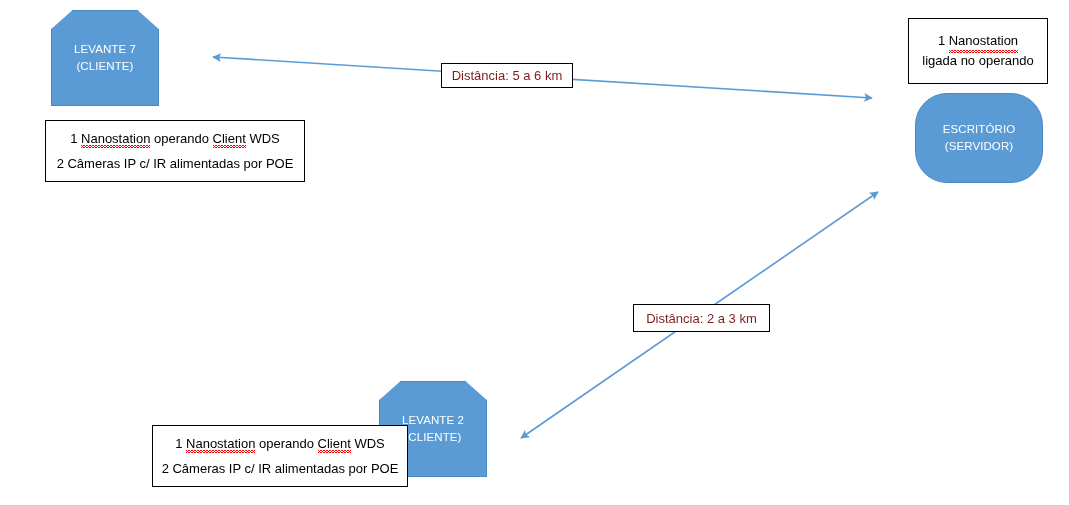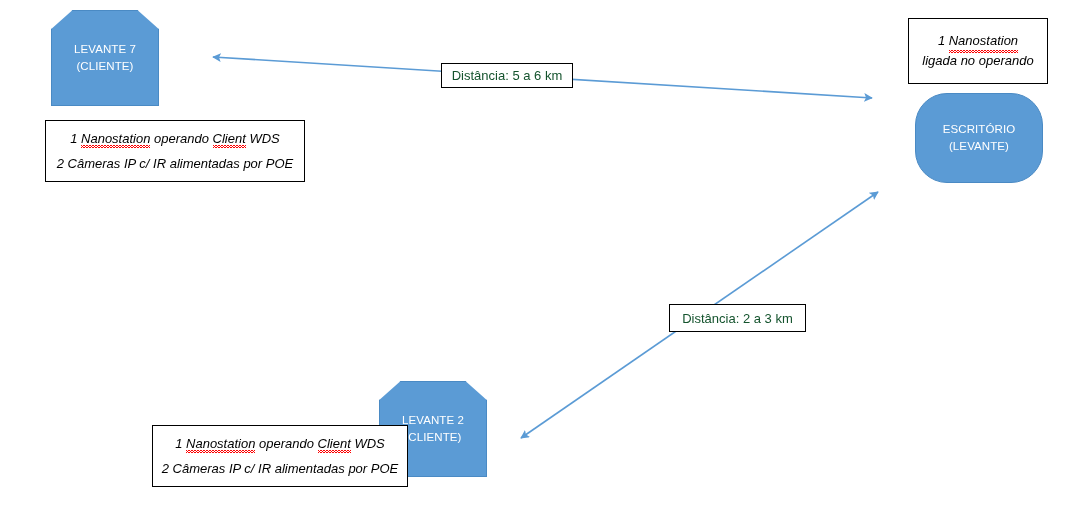--- a/index.html
+++ b/index.html
@@ -62,34 +62,33 @@
     box-sizing: border-box;
     background: #ffffff;
     border: 1px solid #000000;
     display: flex;
     flex-direction: column;
     align-items: center;
     justify-content: center;
     color: #000000;
     font-size: 13px;
     text-align: center;
-    font-style: italic;
   }
   .notebox.spaced { justify-content: space-evenly; margin-left: 40px; }
   .note-line { display: block; white-space: nowrap; }
 
   .labelbox {
     position: absolute;
     box-sizing: border-box;
     background: #ffffff;
     border: 1px solid #000000;
     display: flex;
     align-items: center;
     justify-content: center;
-    color: #14532d;
+    color: #7f1d1d;
     font-size: 13px;
     white-space: nowrap;
     z-index: 5;
   }
 
   
   .sp {
     position: relative;
     display: inline-block;
   }
@@ -139,34 +138,34 @@
     <span class="note-line">2 Câmeras IP c/ IR alimentadas por POE</span>
   </div>
 
   <div class="notebox" style="left:908px; top:18px; width:140px; height:66px; line-height:20px;">
     <span class="note-line"><span>1 </span><span class="sp">Nanostation</span></span>
     <span class="note-line">ligada no operando</span>
   </div>
 
   <div class="node node-round" style="left:915px; top:93px; width:128px; height:90px;border-radius:32px;">
     <span class="node-line">ESCRITÓRIO</span>
-    <span class="node-line">(LEVANTE)</span>
+    <span class="node-line">(SERVIDOR)</span>
   </div>
 
   <div class="node node-pent" style="left:379px; top:381px; width:108px; height:96px;">
     <span class="node-line">LEVANTE 2</span>
     <span class="node-line">(CLIENTE)</span>
   </div>
 
   <div class="notebox spaced" style="left:112px; top:425px; width:256px; height:62px;">
     <span class="note-line"><span>1 </span><span class="sp">Nanostation</span><span> operando </span><span class="sp">Client</span><span> WDS</span></span>
     <span class="note-line">2 Câmeras IP c/ IR alimentadas por POE</span>
   </div>
 
   <div class="labelbox" style="left:441px; top:63px; width:132px; height:25px;">
     <span>Distância: 5 a 6 km</span>
   </div>
 
-  <div class="labelbox" style="left:633px; top:304px; width:137px; height:28px;margin-left:36px;">
+  <div class="labelbox" style="left:633px; top:304px; width:137px; height:28px;">
     <span>Distância: 2 a 3 km</span>
   </div>
 
 </div>
 
 </body></html>

